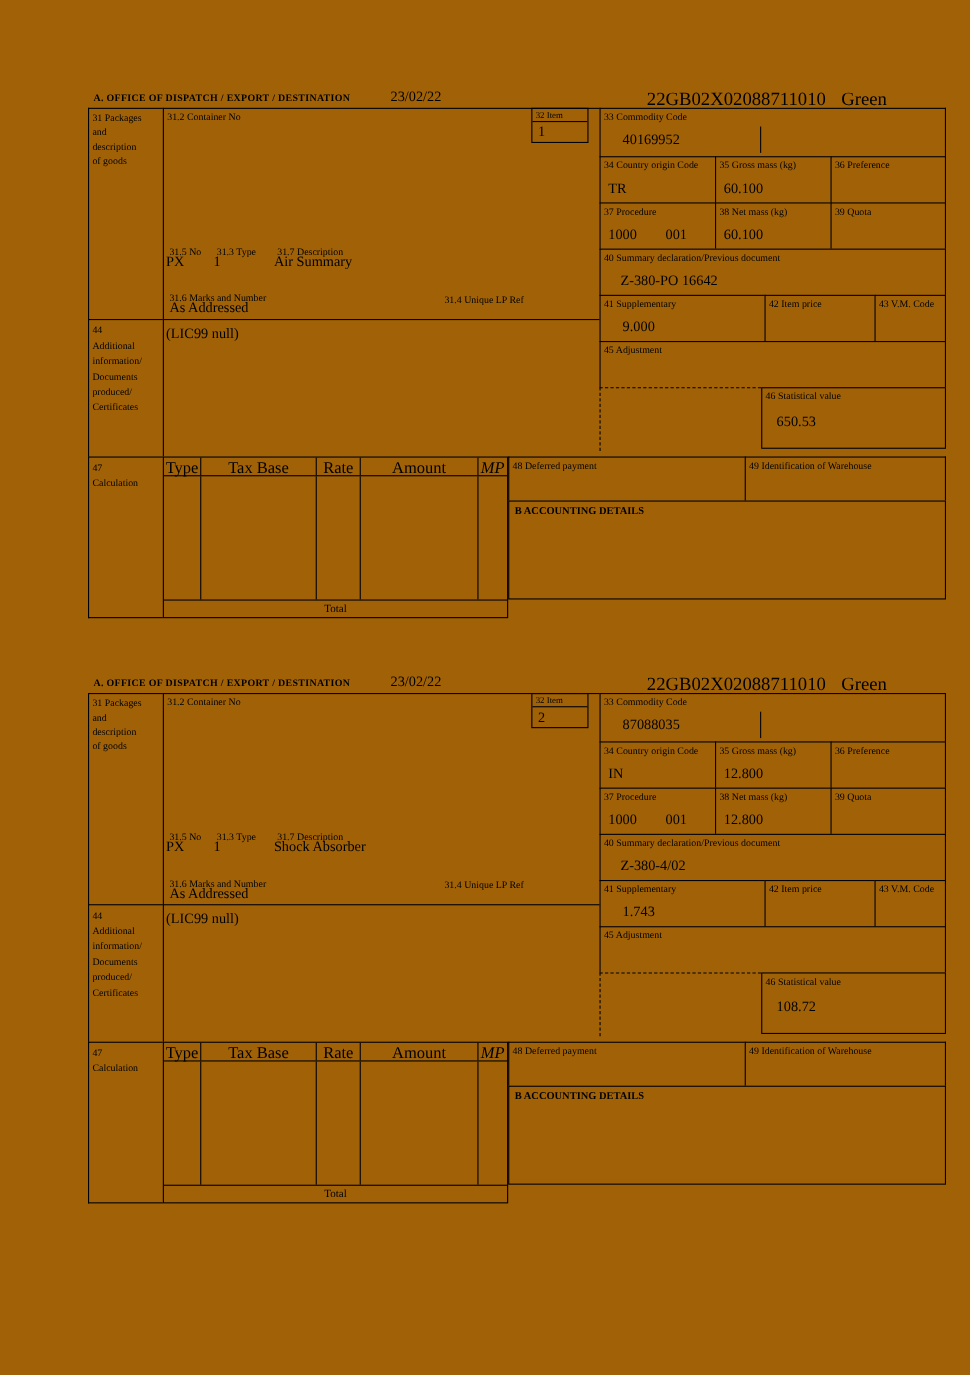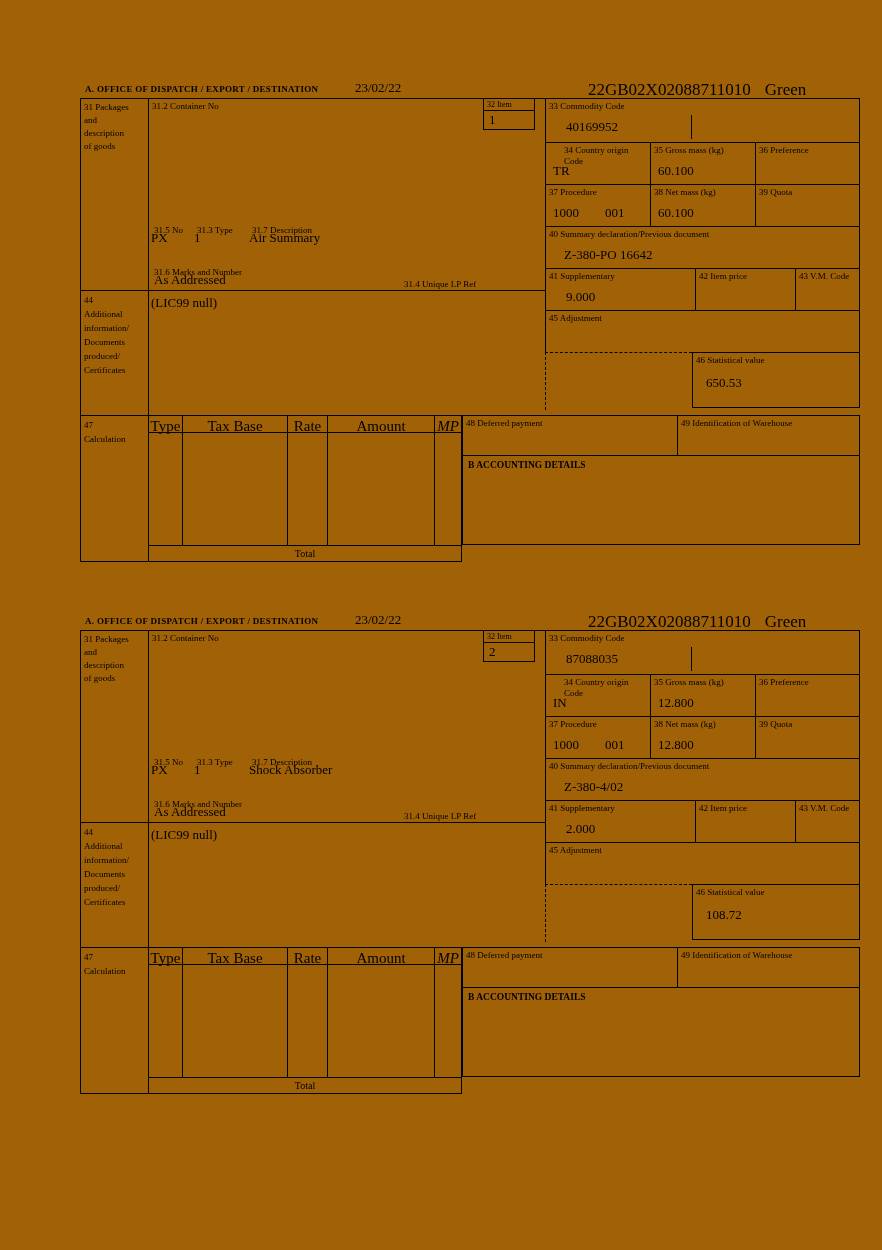--- a/index.html
+++ b/index.html
@@ -30,21 +30,21 @@
   .b44c { left: 68px; top: 210px; width: 397px; height: 125px; border-width: 1px 0 0 1px; }
   .b44c .val { padding: 4px 2px; }
 
   .b32 { left: 403px; top: 18px; width: 52px; height: 32px; border-width: 1px 1px 1px 1px; }
   .b32lbl { border-bottom: 1px solid #000; font-size: 8px; padding: 1px 3px; }
   .b32val { padding: 1px 5px; }
 
   .r33 { left: 465px; top: 18px;  width: 315px; height: 44px; border-width: 1px 1px 0 1px; }
   .val33 { left: 20px; top: 20px; }
   .tick { position: absolute; left: 145px; top: 16px; height: 24px; width: 0; border-left: 1px solid #000; }
-  .r34 { left: 465px; top: 62px;  width: 105px; height: 42px; border-width: 1px 0 0 1px; padding-left: 15px; }
+  .r34 { left: 465px; top: 62px;  width: 105px; height: 42px; border-width: 1px 0 0 1px; }
   .r35 { left: 570px; top: 62px;  width: 105px; height: 42px; border-width: 1px 0 0 1px; }
   .r36 { left: 675px; top: 62px;  width: 105px; height: 42px; border-width: 1px 1px 0 1px; }
   .r37 { left: 465px; top: 104px; width: 105px; height: 42px; border-width: 1px 0 0 1px; }
   .proc2 { margin-left: 26px; }
   .r38 { left: 570px; top: 104px; width: 105px; height: 42px; border-width: 1px 0 0 1px; }
   .r39 { left: 675px; top: 104px; width: 105px; height: 42px; border-width: 1px 1px 0 1px; }
   .r40 { left: 465px; top: 146px; width: 315px; height: 42px; border-width: 1px 1px 0 1px; }
   .val40 { left: 18px; }
   .r41 { left: 465px; top: 188px; width: 150px; height: 42px; border-width: 1px 0 0 1px; }
   .val41 { left: 20px; }
@@ -54,21 +54,21 @@
   .dash-h { left: 465px; top: 272px; width: 147px; height: 0; border-top: 1px dashed #000; }
   .dash-v { left: 465px; top: 272px; width: 0; height: 58px; border-left: 1px dashed #000; }
   .r46 { left: 612px; top: 272px; width: 168px; height: 56px; border-width: 1px 1px 1px 1px; }
   .val46 { left: 13px; top: 22px; }
 
   .row315-labels { position: absolute; left: 2px; top: 120px; white-space: nowrap; }
   .row315-values { position: absolute; left: 2px; top: 131px; white-space: nowrap; }
   .w1 { display: inline-block; width: 43px; }
   .w2 { display: inline-block; width: 55px; }
   .row316-labels { position: absolute; left: 2px; top: 162px; width: 393px; }
-  .lp { position: absolute; left: 250px; top: 16px; }
+  .lp { position: absolute; left: 250px; top: 4px; }
   .row316-value { position: absolute; left: 5px; top: 173px; }
 
   .b47l { left: 0; top: 335px; width: 68px; height: 147px; border-width: 1px 0 1px 1px; }
   .b47l .lbl { line-height: 14px; }
 
   .tbl { left: 68px; top: 335px; width: 314px; height: 147px; border-width: 1px 1px 1px 1px; display: flex; flex-direction: column; }
   .trow { display: flex; }
   .thead { height: 17px; border-bottom: 1px solid #000; }
   .tbody { flex: 1; }
   .tcol { border-right: 1px solid #000; font-size: 15px; text-align: center; padding-top: 2px; }
@@ -286,21 +286,21 @@
       <div class="lbl">39 Quota</div>
     </div>
 
     <div class="bx r40">
       <div class="lbl">40 Summary declaration/Previous document</div>
       <div class="boxval val40">Z-380-4/02</div>
     </div>
 
     <div class="bx r41">
       <div class="lbl">41 Supplementary</div>
-      <div class="boxval val41">2.000</div>
+      <div class="boxval val41">1.743</div>
     </div>
     <div class="bx r42">
       <div class="lbl">42 Item price</div>
     </div>
     <div class="bx r43">
       <div class="lbl">43 V.M. Code</div>
     </div>
 
     <div class="bx r45">
       <div class="lbl">45 Adjustment</div>

